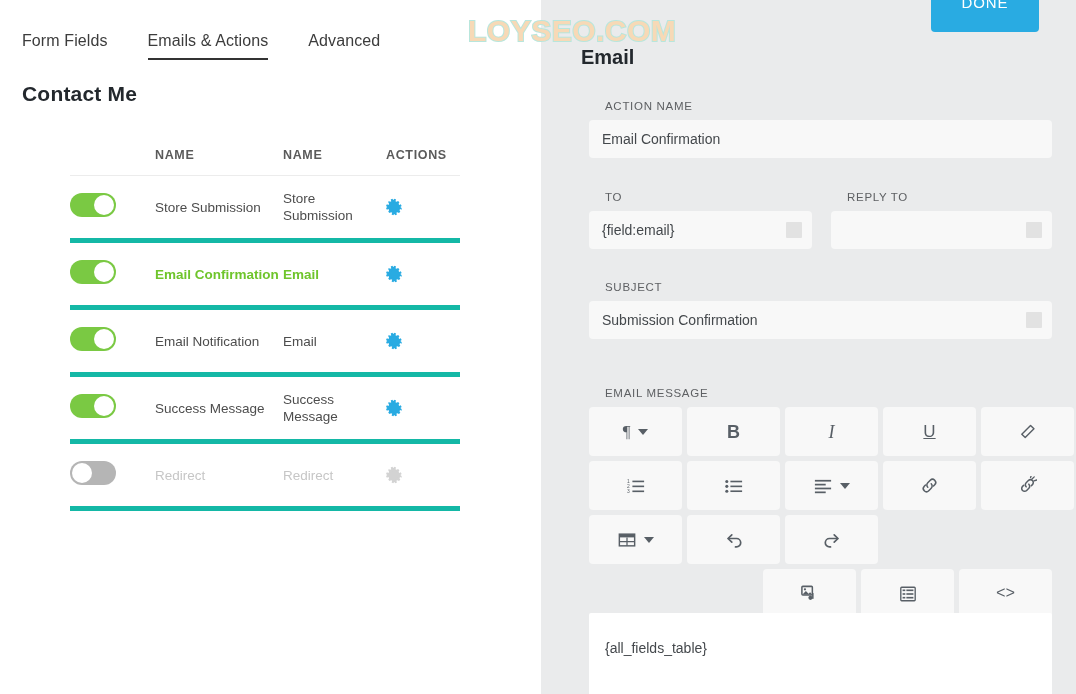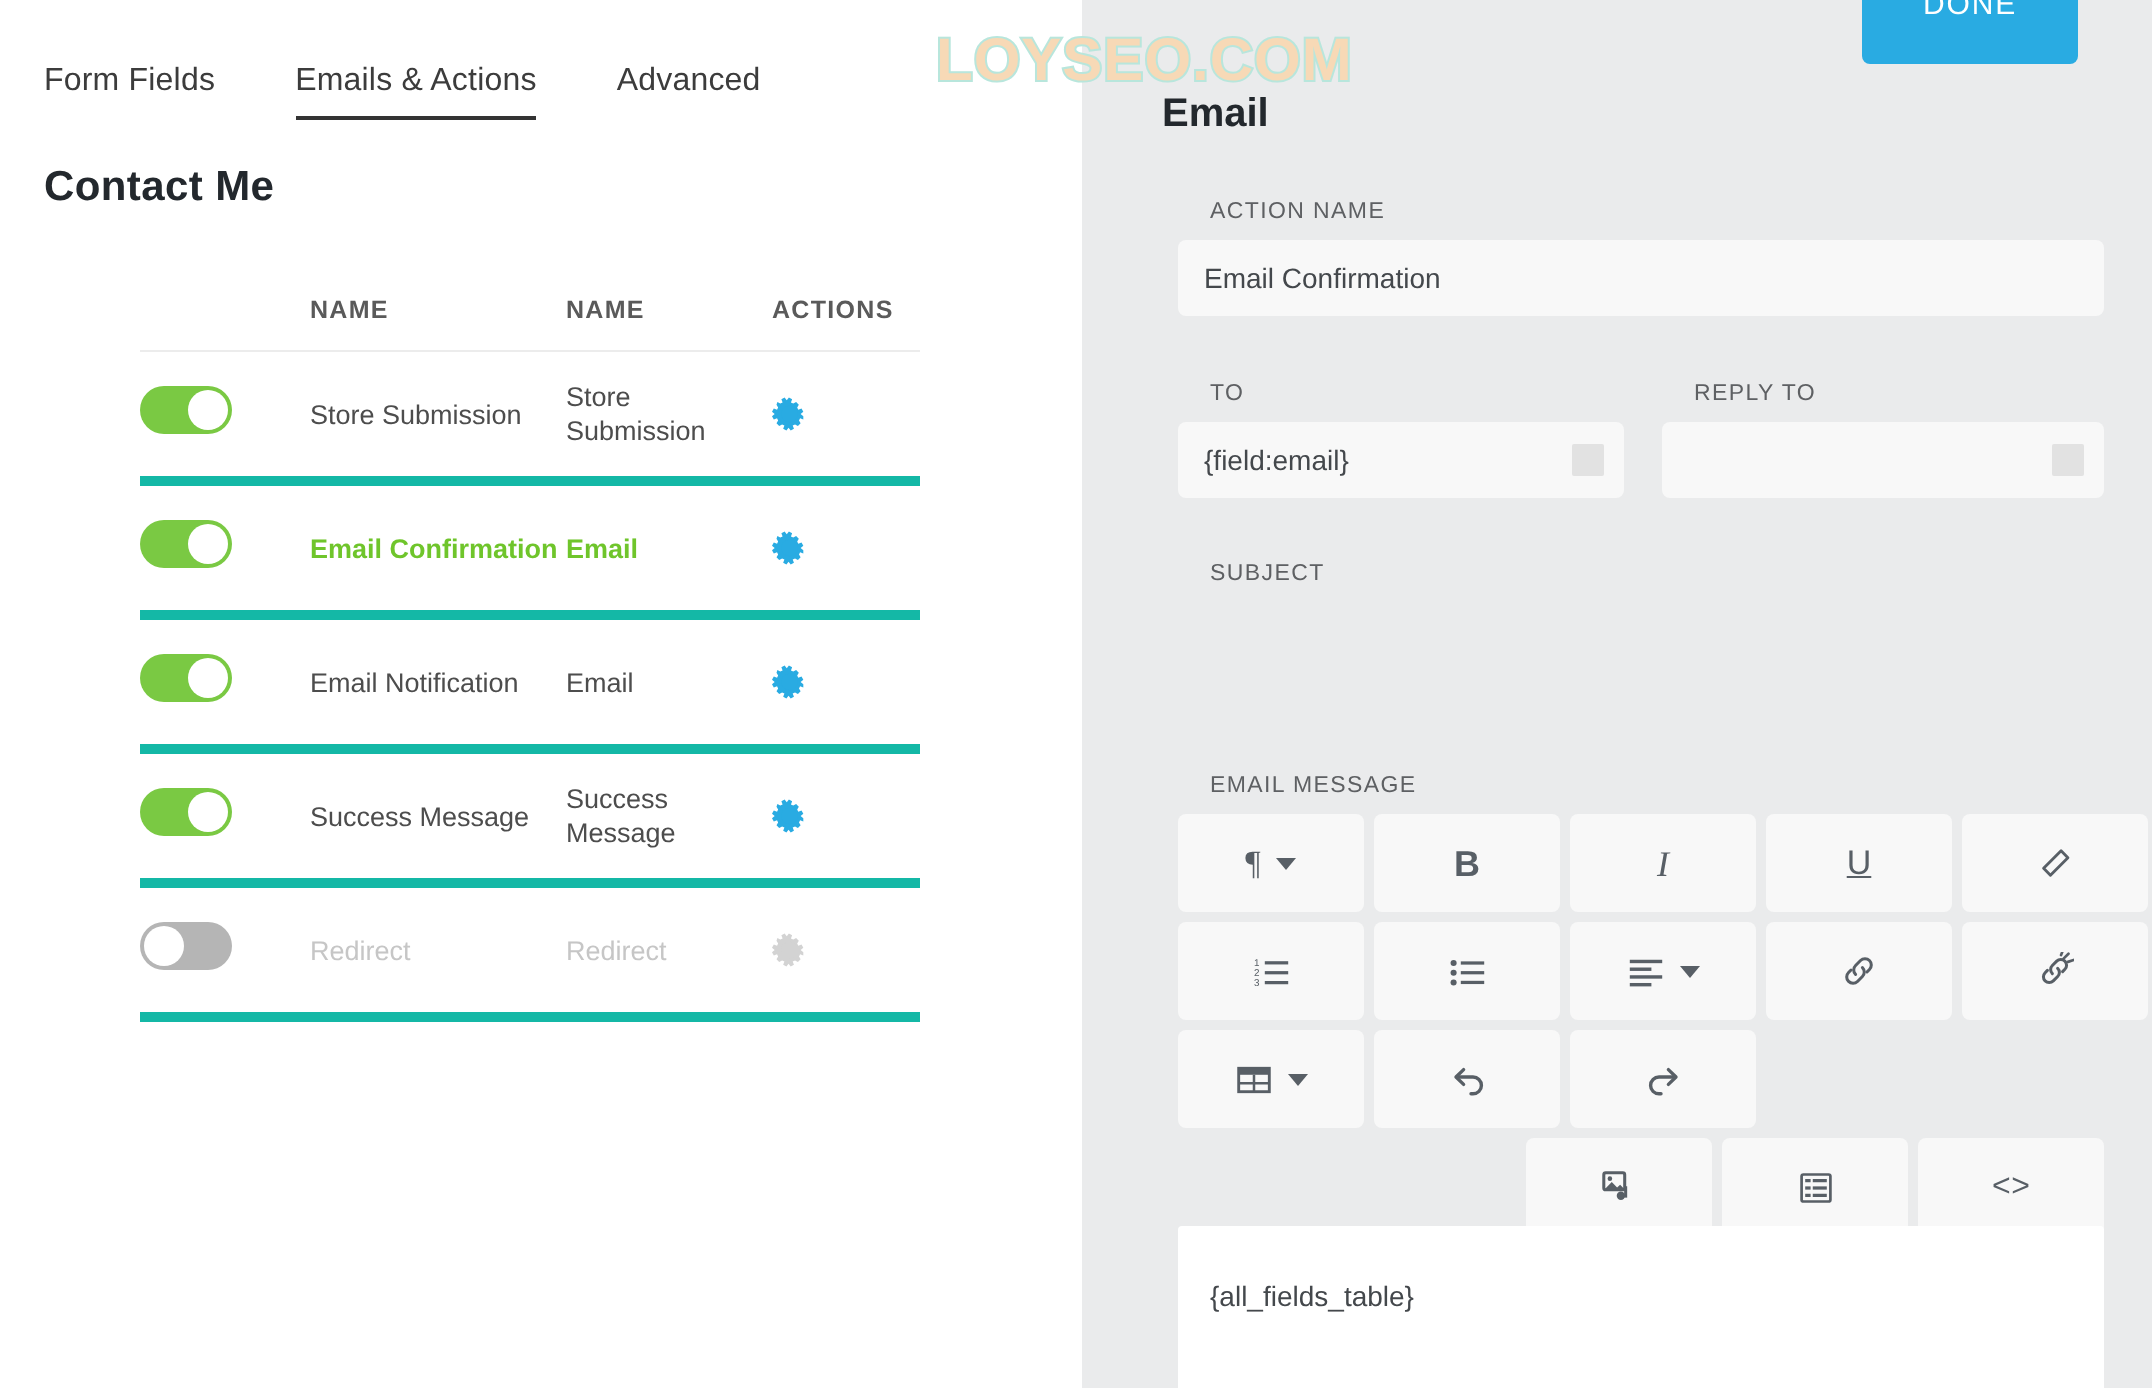--- a/index.html
+++ b/index.html
@@ -310,20 +310,32 @@
           <rect x="2" y="7" width="3" height="2" fill="#fafafa"></rect>
             <rect x="6" y="7" width="8" height="2" fill="#fafafa"></rect>
           <rect x="2" y="11" width="3" height="2" fill="#fafafa"></rect>
             <rect x="6" y="11" width="8" height="2" fill="#fafafa"></rect>
         </svg>
       </div>
     </div>
 
     <div class="fgroup fg-subject">
       <label class="flabel">SUBJECT</label>
+      <div class="field-wrap">
+        <input class="finput" type="text" value="Submission Confirmation" style="">
+        <svg class="tag-icon" viewBox="0 0 16 16">
+          <rect x="0" y="0" width="16" height="16" rx="1"></rect>
+          <rect x="2" y="3" width="3" height="2" fill="#fafafa"></rect>
+            <rect x="6" y="3" width="8" height="2" fill="#fafafa"></rect>
+          <rect x="2" y="7" width="3" height="2" fill="#fafafa"></rect>
+            <rect x="6" y="7" width="8" height="2" fill="#fafafa"></rect>
+          <rect x="2" y="11" width="3" height="2" fill="#fafafa"></rect>
+            <rect x="6" y="11" width="8" height="2" fill="#fafafa"></rect>
+        </svg>
+      </div>
     </div>
 
     <div class="fgroup fg-msg">
       <label class="flabel">EMAIL MESSAGE</label>
 
       <div class="tb-rows">
 
         <div class="tb-row">
           <button class="tb-btn wide">
             <span class="tb-glyph">¶</span>

